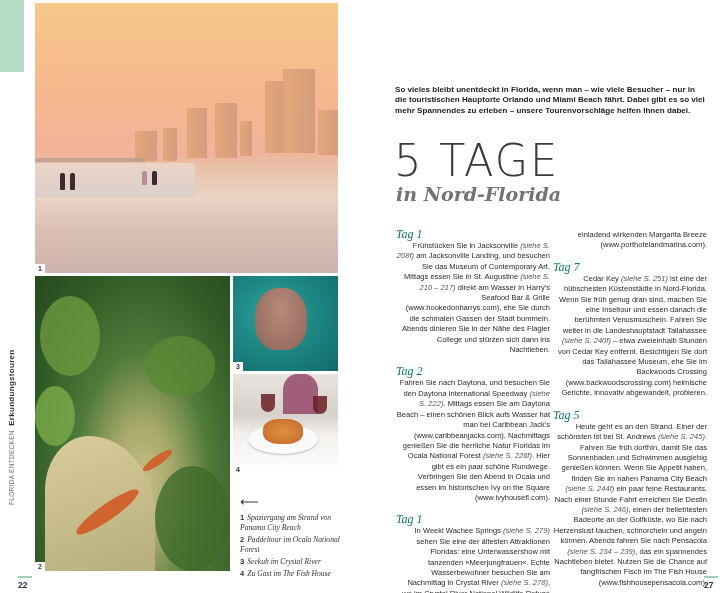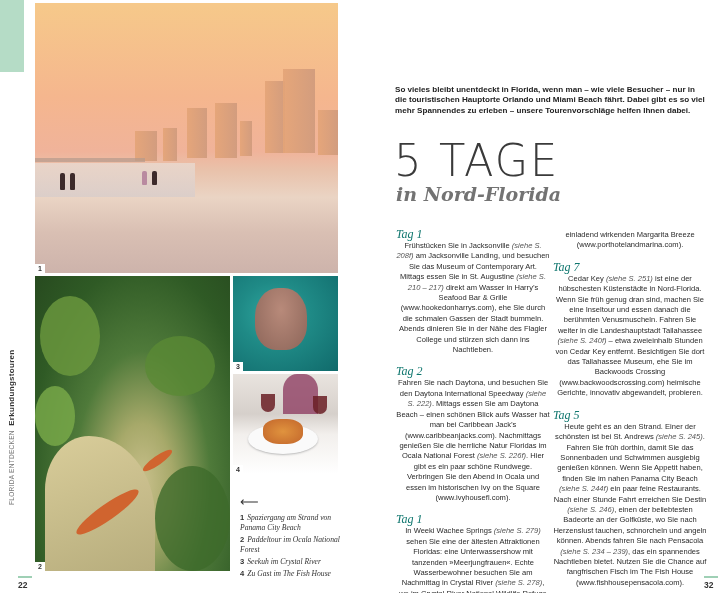--- a/index.html
+++ b/index.html
@@ -58,21 +58,21 @@
   
   .intro { position: absolute; left: 395px; top: 85px; width: 310px; font-size: 8.1px; line-height: 10.4px; font-weight: bold; color: #222; }
   .title { position: absolute; left: 394px; top: 138px; font-family: "DejaVu Sans", sans-serif; font-weight: 200; font-size: 44px; letter-spacing: 2px; color: #3a3a3a; line-height: 46px; transform: scaleX(0.98); transform-origin: left; font-stretch: condensed; }
   .subtitle { position: absolute; left: 396px; top: 183px; font-family: "DejaVu Serif", serif; font-style: italic; font-weight: bold; font-size: 19px; color: #737373; }
 
   .col { position: absolute; width: 154px; font-size: 7.55px; line-height: 10.4px; color: #2a2a2a; }
   .col-left { left: 396px; top: 228px; }
   .col-right { left: 553px; top: 230px; }
   .day { margin-bottom: 10px; }
   .day-title { font-family: "Liberation Serif", serif; font-style: italic; font-size: 12px; line-height: 12px; color: #0f766e; margin-bottom: 1px; }
-  .day-body { text-align: center; }
+  .day-body { text-align: right; }
   .ref { font-style: italic; color: #555; }
 </style>
 </head>
 <body>
 
 <div>
   <div class="side-tab"></div>
   <div class="side-label">
     <div class="side-label-inner">
       <span class="sec">FLORIDA ENTDECKEN</span>
@@ -169,14 +169,14 @@
     <div class="day">
       <div class="day-title">Tag 7</div>
       <div class="day-body"><span>Cedar Key </span><span class="ref">(siehe S. 251)</span><span> ist eine der hübschesten Küstenstädte in Nord-Florida. Wenn Sie früh genug dran sind, machen Sie eine Inseltour und essen danach die berühmten Venusmuscheln. Fahren Sie weiter in die Landeshauptstadt Tallahassee </span><span class="ref">(siehe S. 240f)</span><span> – etwa zweieinhalb Stunden von Cedar Key entfernt. Besichtigen Sie dort das Tallahassee Museum, ehe Sie im Backwoods Crossing (www.backwoodscrossing.com) heimische Gerichte, innovativ abgewandelt, probieren.</span></div>
     </div>
     <div class="day">
       <div class="day-title">Tag 5</div>
       <div class="day-body"><span>Heute geht es an den Strand. Einer der schönsten ist bei St. Andrews </span><span class="ref">(siehe S. 245)</span><span>. Fahren Sie früh dorthin, damit Sie das Sonnenbaden und Schwimmen ausgiebig genießen können. Wenn Sie Appetit haben, finden Sie im nahen Panama City Beach </span><span class="ref">(siehe S. 244f)</span><span> ein paar feine Restaurants. Nach einer Stunde Fahrt erreichen Sie Destin </span><span class="ref">(siehe S. 246)</span><span>, einen der beliebtesten Badeorte an der Golfküste, wo Sie nach Herzenslust tauchen, schnorcheln und angeln können. Abends fahren Sie nach Pensacola </span><span class="ref">(siehe S. 234 – 239)</span><span>, das ein spannendes Nachtleben bietet. Nutzen Sie die Chance auf fangfrischen Fisch im The Fish House (www.fishhousepensacola.com).</span></div>
     </div>
   </div>
 
-  <div class="page-num pn-right">32</div>
+  <div class="page-num pn-right">27</div>
 </div>
 
 </body></html>

